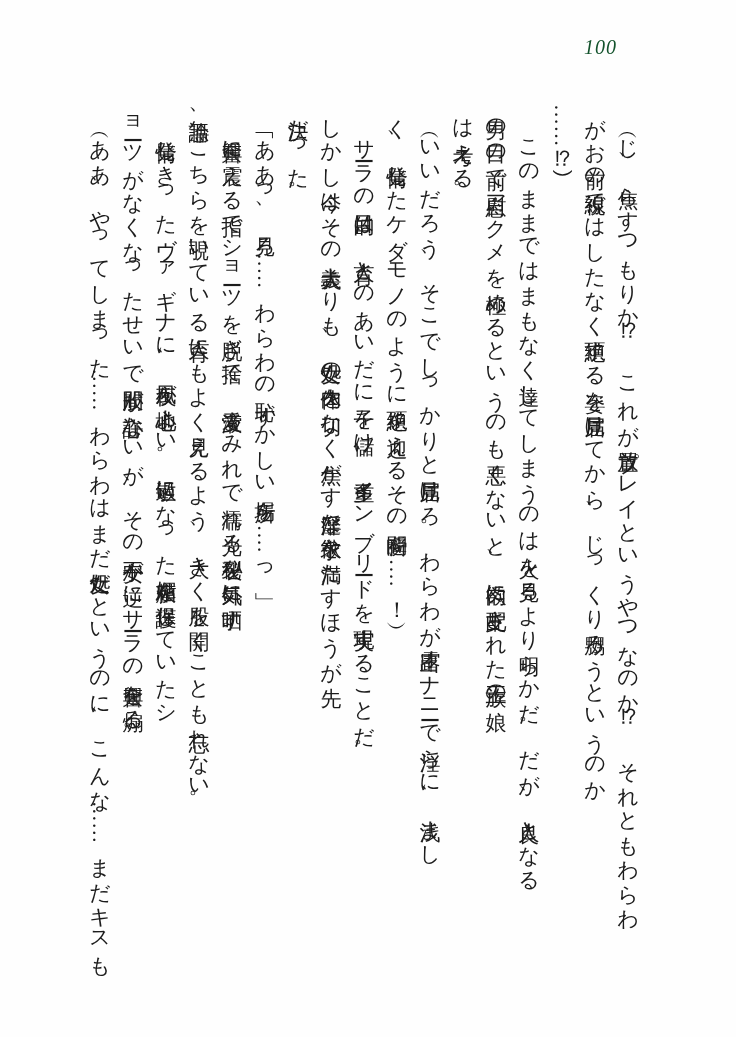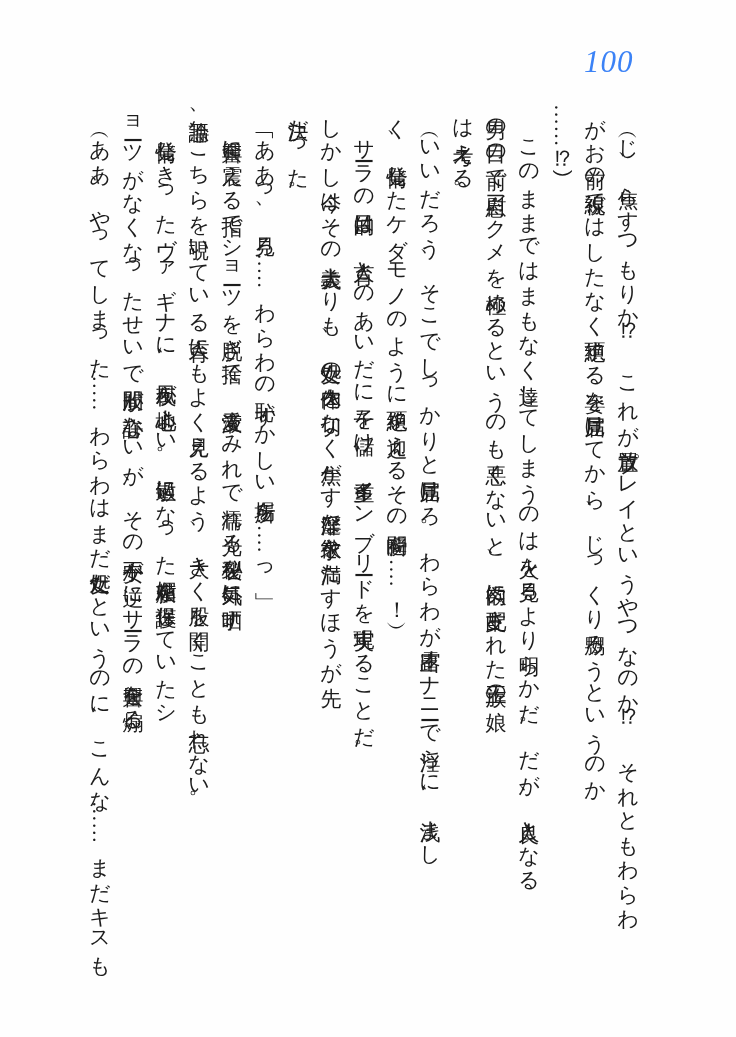--- a/index.html
+++ b/index.html
@@ -12,26 +12,26 @@
   .page {
     position: relative;
     width: 736px;
     height: 1037px;
     background: #fefefe;
     overflow: hidden;
     font-family: "Liberation Serif", serif;
   }
   .page-number {
     position: absolute;
-    top: 44px;
+    top: 36px;
     left: 584px;
-    font-size: 31px;
+    font-size: 20px;
     font-style: italic;
     letter-spacing: 1px;
-    color: #3b82f6;
+    color: #14532d;
   }
   .text-block {
     position: absolute;
     top: 104px;
     right: 92px;
     height: 856px;
     writing-mode: vertical-rl;
     text-orientation: mixed;
     color: #1c1c1c;
   }

